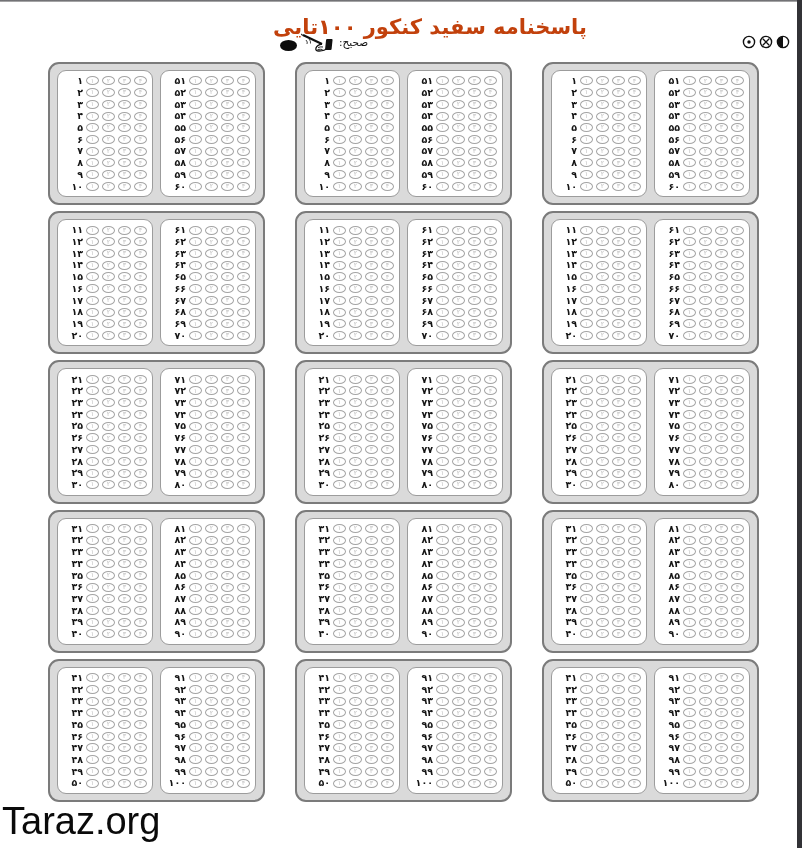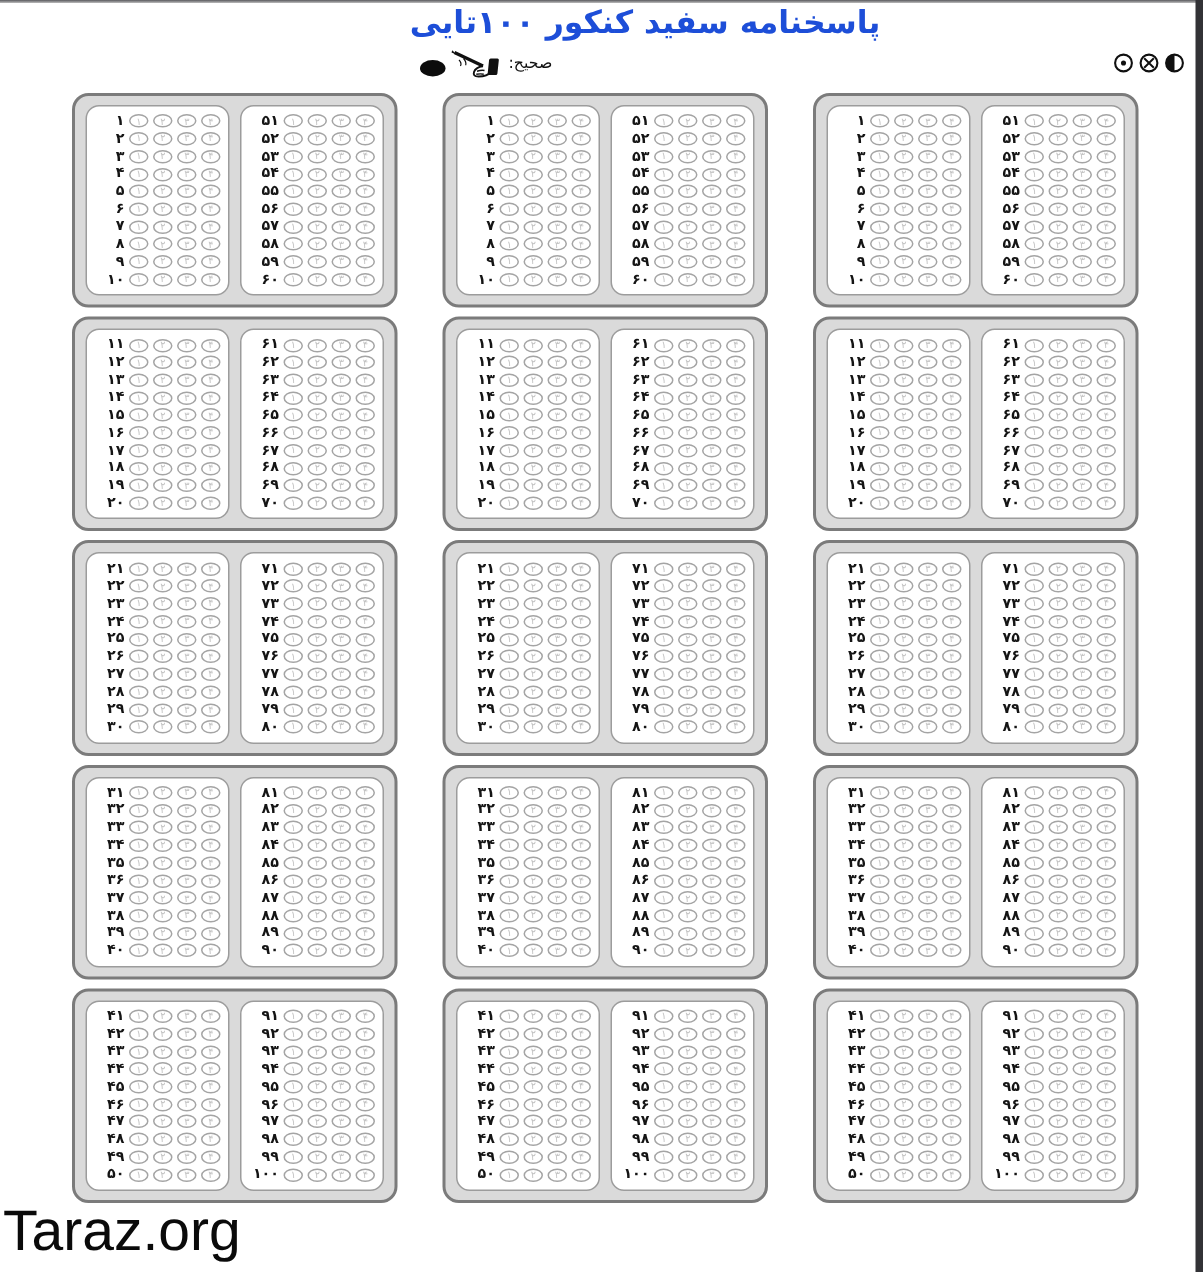--- a/index.html
+++ b/index.html
@@ -7,22 +7,22 @@
     width:802px;height:848px;position:relative;overflow:hidden;
     background:#ffffff;font-family:"DejaVu Sans",sans-serif;
   }
   
   .top-edge{position:absolute;top:0;left:0;right:0;height:2px;
     background:linear-gradient(#5a5a5e,#bdbdbd);}
   .right-edge{position:absolute;top:0;right:0;bottom:0;width:5px;background:#323236;}
 
   
   .title{
-    position:absolute;top:3px;left:110px;width:640px;text-align:center;
-    direction:rtl;font-size:21px;font-weight:bold;color:#1d4ed8;letter-spacing:0;
+    position:absolute;top:15px;left:110px;width:640px;text-align:center;
+    direction:rtl;font-size:21px;font-weight:bold;color:#c2410c;letter-spacing:0;
   }
   .guide-row{
     position:absolute;top:31px;left:280px;right:12px;height:22px;
     display:flex;align-items:center;justify-content:space-between;direction:ltr;
   }
   .instruction{direction:rtl;font-size:9px;color:#2a2a2a;white-space:nowrap;}
   .mark-group{display:flex;align-items:center;gap:3px;}
   .mark-label{direction:rtl;font-size:10.5px;font-weight:normal;color:#111;margin-left:2px;}
   .filled-oval{display:inline-block;width:17px;height:11px;border-radius:50%;background:#0c0c0c;margin-top:6px;}
   .icon svg{display:block;}

